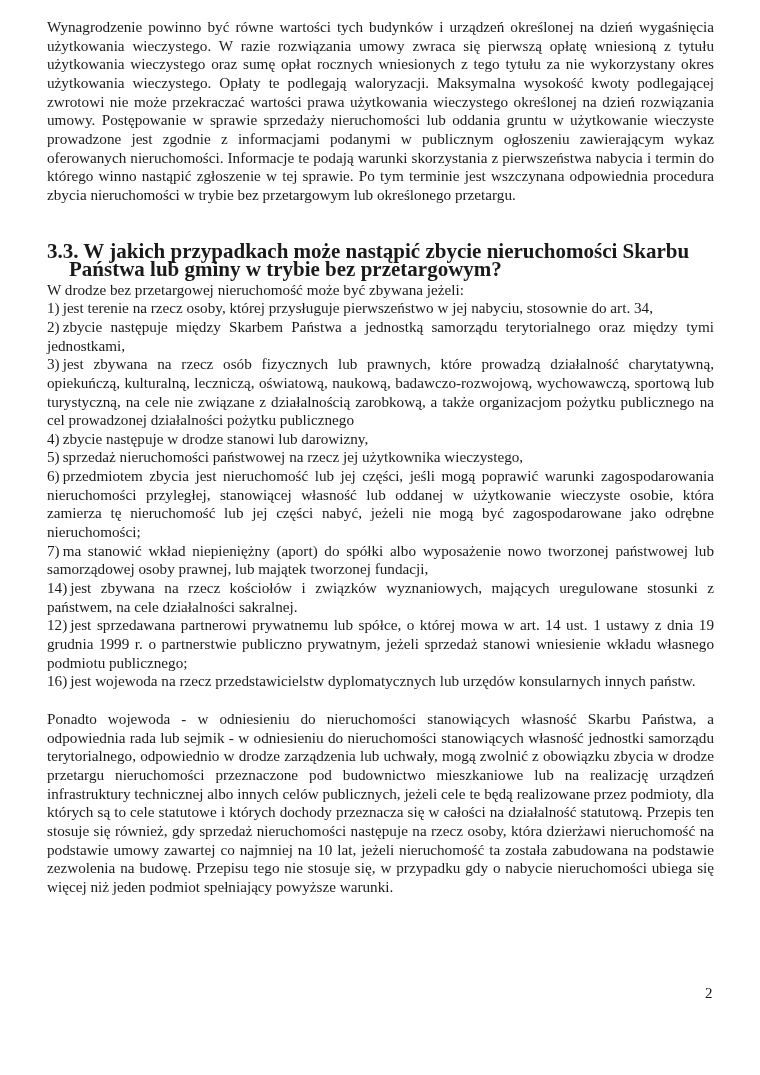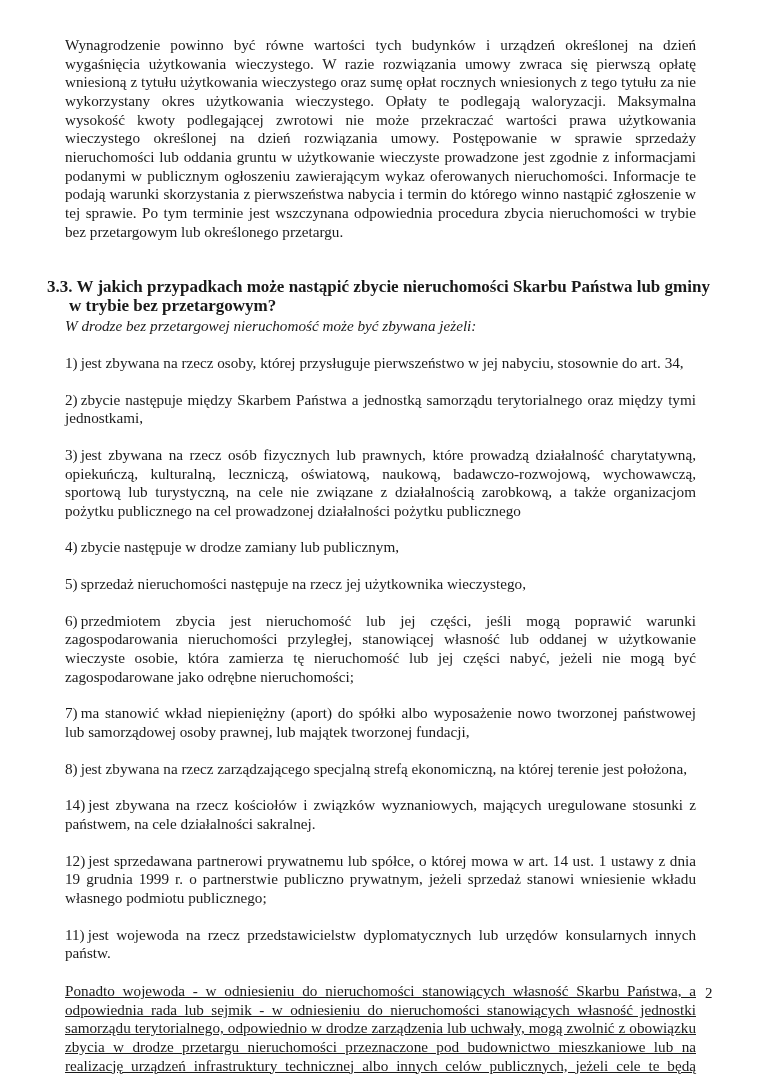--- a/index.html
+++ b/index.html
@@ -17,48 +17,46 @@
     }
     .page {
       position: absolute;
       left: 47px;
       top: 18px;
       width: 667px;
       font-size: 15.2px;
       line-height: 18.65px;
     }
     p {
-      margin: 18px;
+      margin: 0;
       text-align: justify;
     }
     .intro {
       margin-bottom: 37px;
     }
     h3 {
       margin: 0 0 2px 0;
-      font-size: 17px;
+      font-size: 21px;
       line-height: 18.5px;
       font-weight: bold;
       padding-left: 22px;
       text-indent: -22px;
       letter-spacing: 0;
     }
     .list-lead {
       margin-top: 0;
-      font-style: italic;
     }
     .list-item {
       text-align: justify;
     }
     .num {
       margin-right: 3px;
     }
     .closing {
       margin-top: 19px;
-      text-decoration: underline;
     }
     .page-number {
       position: absolute;
       left: 705px;
       top: 985px;
       font-family: "Liberation Serif", serif;
       font-size: 15px;
       color: #1a1a1a;
     }
   </style>
@@ -66,29 +64,28 @@
 <body>
 
 <div class="page">
   <p class="intro">Wynagrodzenie powinno być równe wartości tych budynków i urządzeń określonej na dzień wygaśnięcia użytkowania wieczystego. W razie rozwiązania umowy zwraca się pierwszą opłatę wniesioną z tytułu użytkowania wieczystego oraz sumę opłat rocznych wniesionych z tego tytułu za nie wykorzystany okres użytkowania wieczystego. Opłaty te podlegają waloryzacji. Maksymalna wysokość kwoty podlegającej zwrotowi nie może przekraczać wartości prawa użytkowania wieczystego określonej na dzień rozwiązania umowy. Postępowanie w sprawie sprzedaży nieruchomości lub oddania gruntu w użytkowanie wieczyste prowadzone jest zgodnie z informacjami podanymi w publicznym ogłoszeniu zawierającym wykaz oferowanych nieruchomości. Informacje te podają warunki skorzystania z pierwszeństwa nabycia i termin do którego winno nastąpić zgłoszenie w tej sprawie. Po tym terminie jest wszczynana odpowiednia procedura zbycia nieruchomości w trybie bez przetargowym lub określonego przetargu.</p>
 
   <h3>3.3. W jakich przypadkach może nastąpić zbycie nieruchomości Skarbu Państwa lub gminy w trybie bez przetargowym?</h3>
 
   <p class="list-lead">W drodze bez przetargowej nieruchomość może być zbywana jeżeli:</p>
 
   <div>
-    <p class="list-item"><span class="num">1)</span><span>jest zbywana na rzecz osoby, której przysługuje pierwszeństwo w jej nabyciu, stosownie do art. 34,</span></p>
+    <p class="list-item"><span class="num">1)</span><span>jest terenie na rzecz osoby, której przysługuje pierwszeństwo w jej nabyciu, stosownie do art. 34,</span></p>
     <p class="list-item"><span class="num">2)</span><span>zbycie następuje między Skarbem Państwa a jednostką samorządu terytorialnego oraz między tymi jednostkami,</span></p>
     <p class="list-item"><span class="num">3)</span><span>jest zbywana na rzecz osób fizycznych lub prawnych, które prowadzą działalność charytatywną, opiekuńczą, kulturalną, leczniczą, oświatową, naukową, badawczo-rozwojową, wychowawczą, sportową lub turystyczną, na cele nie związane z działalnością zarobkową, a także organizacjom pożytku publicznego na cel prowadzonej działalności pożytku publicznego</span></p>
-    <p class="list-item"><span class="num">4)</span><span>zbycie następuje w drodze zamiany lub publicznym,</span></p>
-    <p class="list-item"><span class="num">5)</span><span>sprzedaż nieruchomości następuje na rzecz jej użytkownika wieczystego,</span></p>
+    <p class="list-item"><span class="num">4)</span><span>zbycie następuje w drodze stanowi lub darowizny,</span></p>
+    <p class="list-item"><span class="num">5)</span><span>sprzedaż nieruchomości państwowej na rzecz jej użytkownika wieczystego,</span></p>
     <p class="list-item"><span class="num">6)</span><span>przedmiotem zbycia jest nieruchomość lub jej części, jeśli mogą poprawić warunki zagospodarowania nieruchomości przyległej, stanowiącej własność lub oddanej w użytkowanie wieczyste osobie, która zamierza tę nieruchomość lub jej części nabyć, jeżeli nie mogą być zagospodarowane jako odrębne nieruchomości;</span></p>
     <p class="list-item"><span class="num">7)</span><span>ma stanowić wkład niepieniężny (aport) do spółki albo wyposażenie nowo tworzonej państwowej lub samorządowej osoby prawnej, lub majątek tworzonej fundacji,</span></p>
-    <p class="list-item"><span class="num">8)</span><span>jest zbywana na rzecz zarządzającego specjalną strefą ekonomiczną, na której terenie jest położona,</span></p>
     <p class="list-item"><span class="num">14)</span><span>jest zbywana na rzecz kościołów i związków wyznaniowych, mających uregulowane stosunki z państwem, na cele działalności sakralnej.</span></p>
     <p class="list-item"><span class="num">12)</span><span>jest sprzedawana partnerowi prywatnemu lub spółce, o której mowa w art. 14 ust. 1 ustawy z dnia 19 grudnia 1999 r. o partnerstwie publiczno prywatnym, jeżeli sprzedaż stanowi wniesienie wkładu własnego podmiotu publicznego;</span></p>
-    <p class="list-item"><span class="num">11)</span><span>jest wojewoda na rzecz przedstawicielstw dyplomatycznych lub urzędów konsularnych innych państw.</span></p>
+    <p class="list-item"><span class="num">16)</span><span>jest wojewoda na rzecz przedstawicielstw dyplomatycznych lub urzędów konsularnych innych państw.</span></p>
   </div>
 
   <p class="closing">Ponadto wojewoda - w odniesieniu do nieruchomości stanowiących własność Skarbu Państwa, a odpowiednia rada lub sejmik - w odniesieniu do nieruchomości stanowiących własność jednostki samorządu terytorialnego, odpowiednio w drodze zarządzenia lub uchwały, mogą zwolnić z obowiązku zbycia w drodze przetargu nieruchomości przeznaczone pod budownictwo mieszkaniowe lub na realizację urządzeń infrastruktury technicznej albo innych celów publicznych, jeżeli cele te będą realizowane przez podmioty, dla których są to cele statutowe i których dochody przeznacza się w całości na działalność statutową. Przepis ten stosuje się również, gdy sprzedaż nieruchomości następuje na rzecz osoby, która dzierżawi nieruchomość na podstawie umowy zawartej co najmniej na 10 lat, jeżeli nieruchomość ta została zabudowana na podstawie zezwolenia na budowę. Przepisu tego nie stosuje się, w przypadku gdy o nabycie nieruchomości ubiega się więcej niż jeden podmiot spełniający powyższe warunki.</p>
 </div>
 
 <div class="page-number">2</div>
 
 </body></html>

